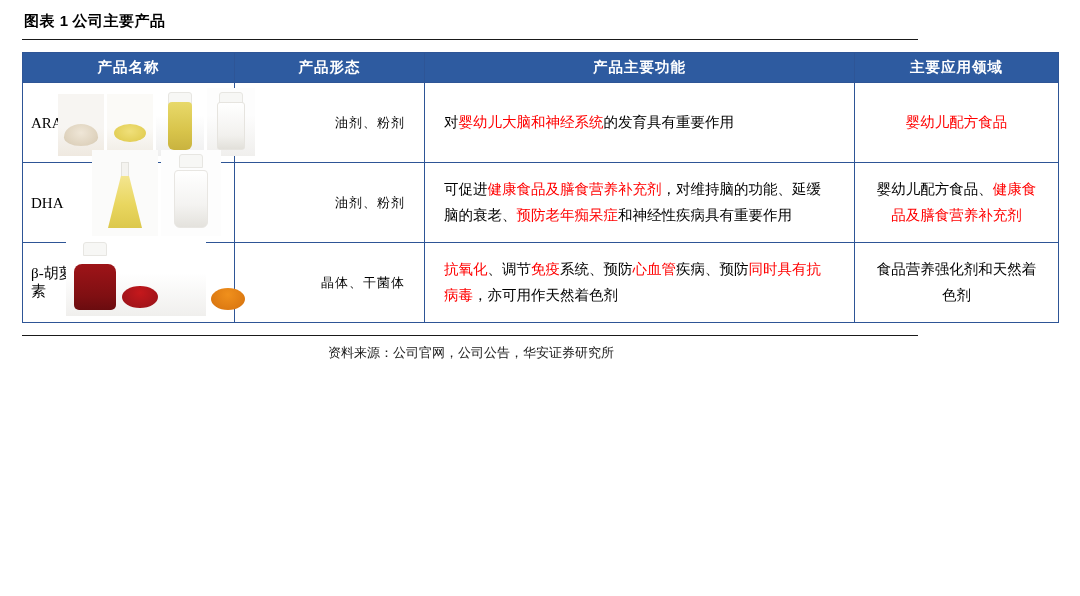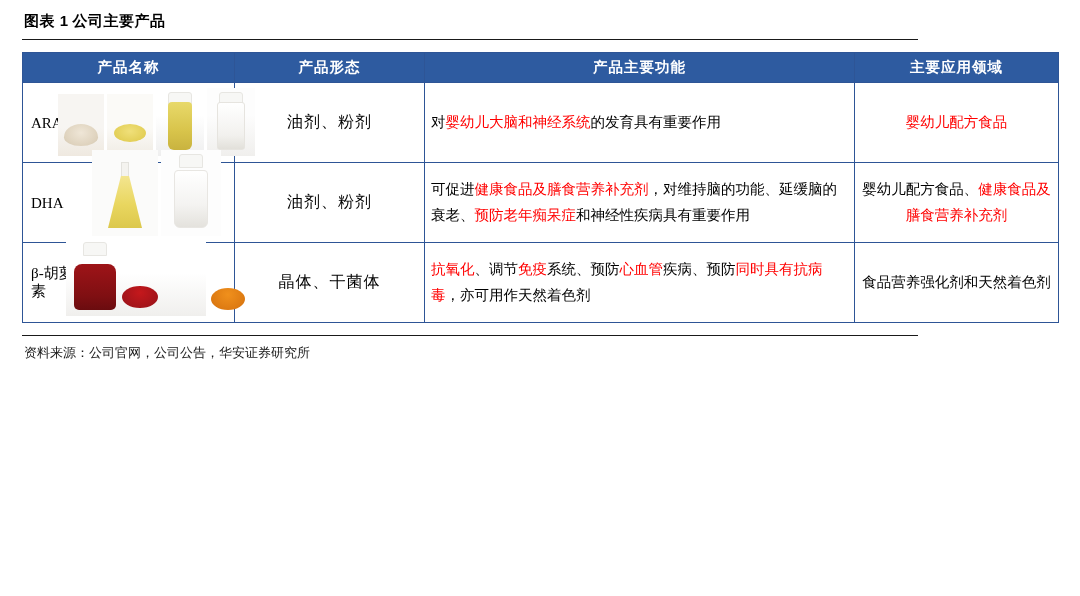--- a/index.html
+++ b/index.html
@@ -39,34 +39,35 @@
   }
   .rule-bottom {
     border-top: 1.2px solid #1a1a1a;
     margin: 12px 0 8px 0;
   }
   .source {
     font-family: "Liberation Sans", "DejaVu Sans", sans-serif;
     font-size: 13px;
     color: #1a1a1a;
     padding-left: 2px;
+    text-align: center;
   }
 
   
   table.product-table {
     border-collapse: collapse;
     width: 1036px;
     table-layout: fixed;
     border: 1px solid #2e4f8f;
   }
   table.product-table th,
   table.product-table td {
     border: 1px solid #2e5596;
     vertical-align: middle;
-    padding: 4px 6px;
+    padding: 4px 19px;
     box-sizing: border-box;
   }
   thead th {
     background: #2e5ba0;
     color: #ffffff;
     font-weight: bold;
     font-size: 14.5px;
     height: 30px;
     text-align: center;
     letter-spacing: 1px;
@@ -97,22 +98,22 @@
     left: 60px;
     right: 4px;
     top: 0;
     bottom: 0;
     display: flex;
     align-items: center;
     justify-content: center;
   }
 
   td.form-cell {
-    text-align: center;
-    font-size: 16px;
+    text-align: right;
+    font-size: 13px;
     letter-spacing: 1px;
   }
   td.func-cell {
     text-align: left;
     font-size: 14.5px;
     line-height: 1.75;
     padding: 8px 14px;
   }
   td.field-cell {
     text-align: center;

